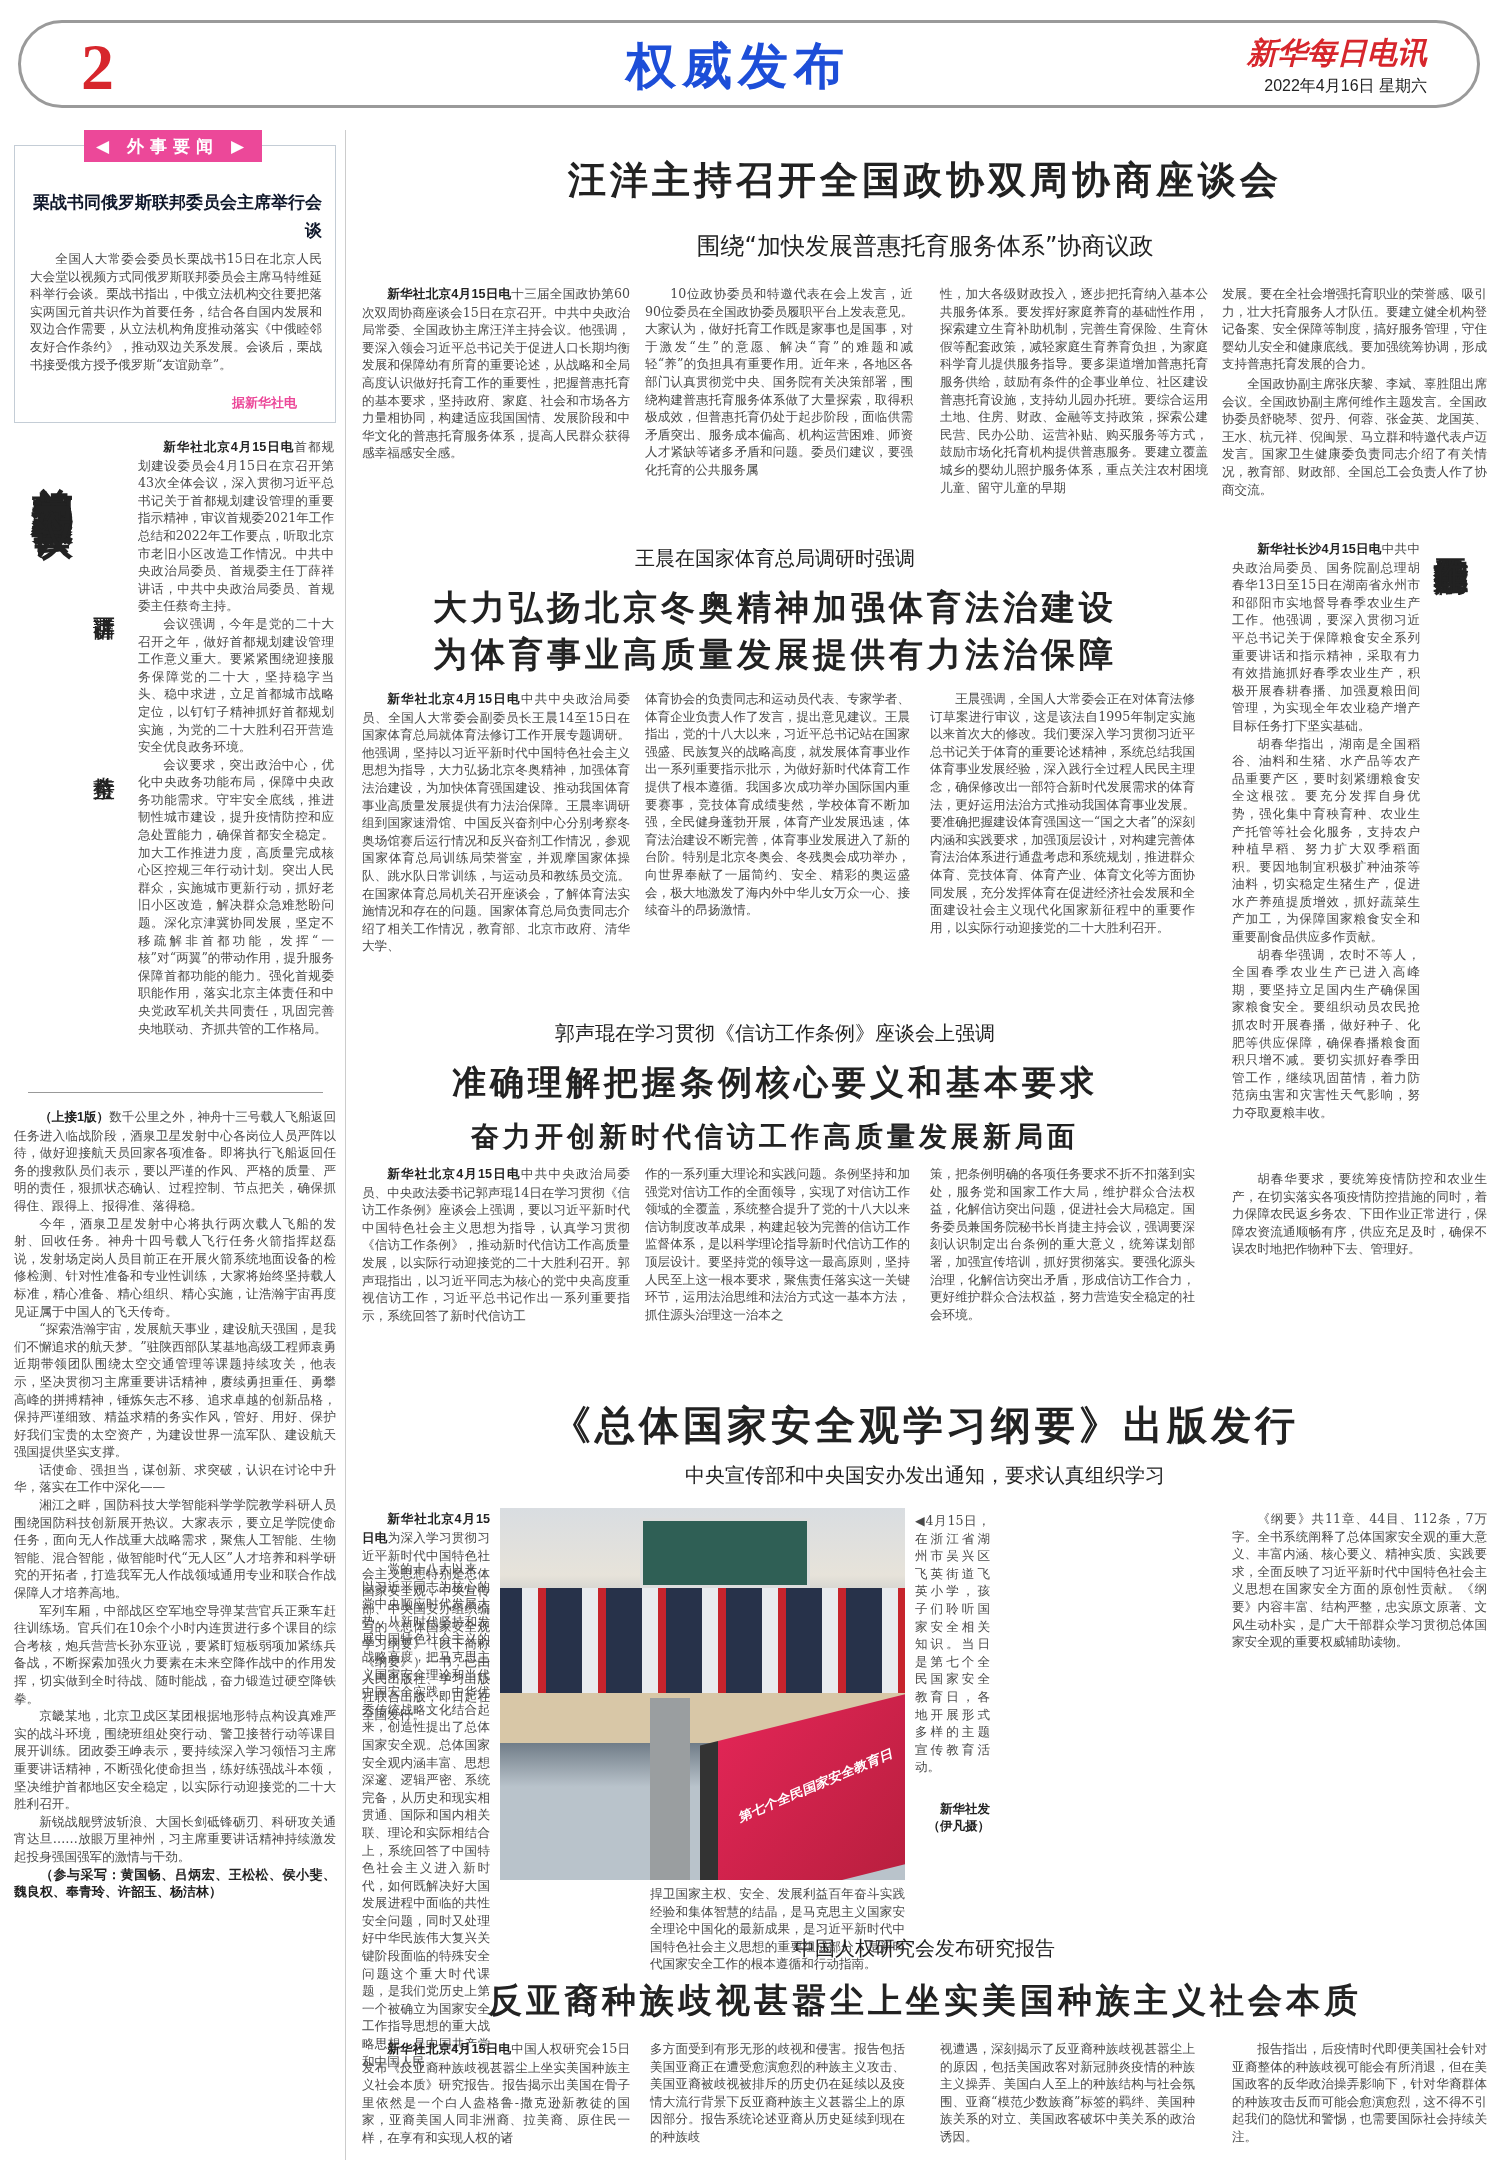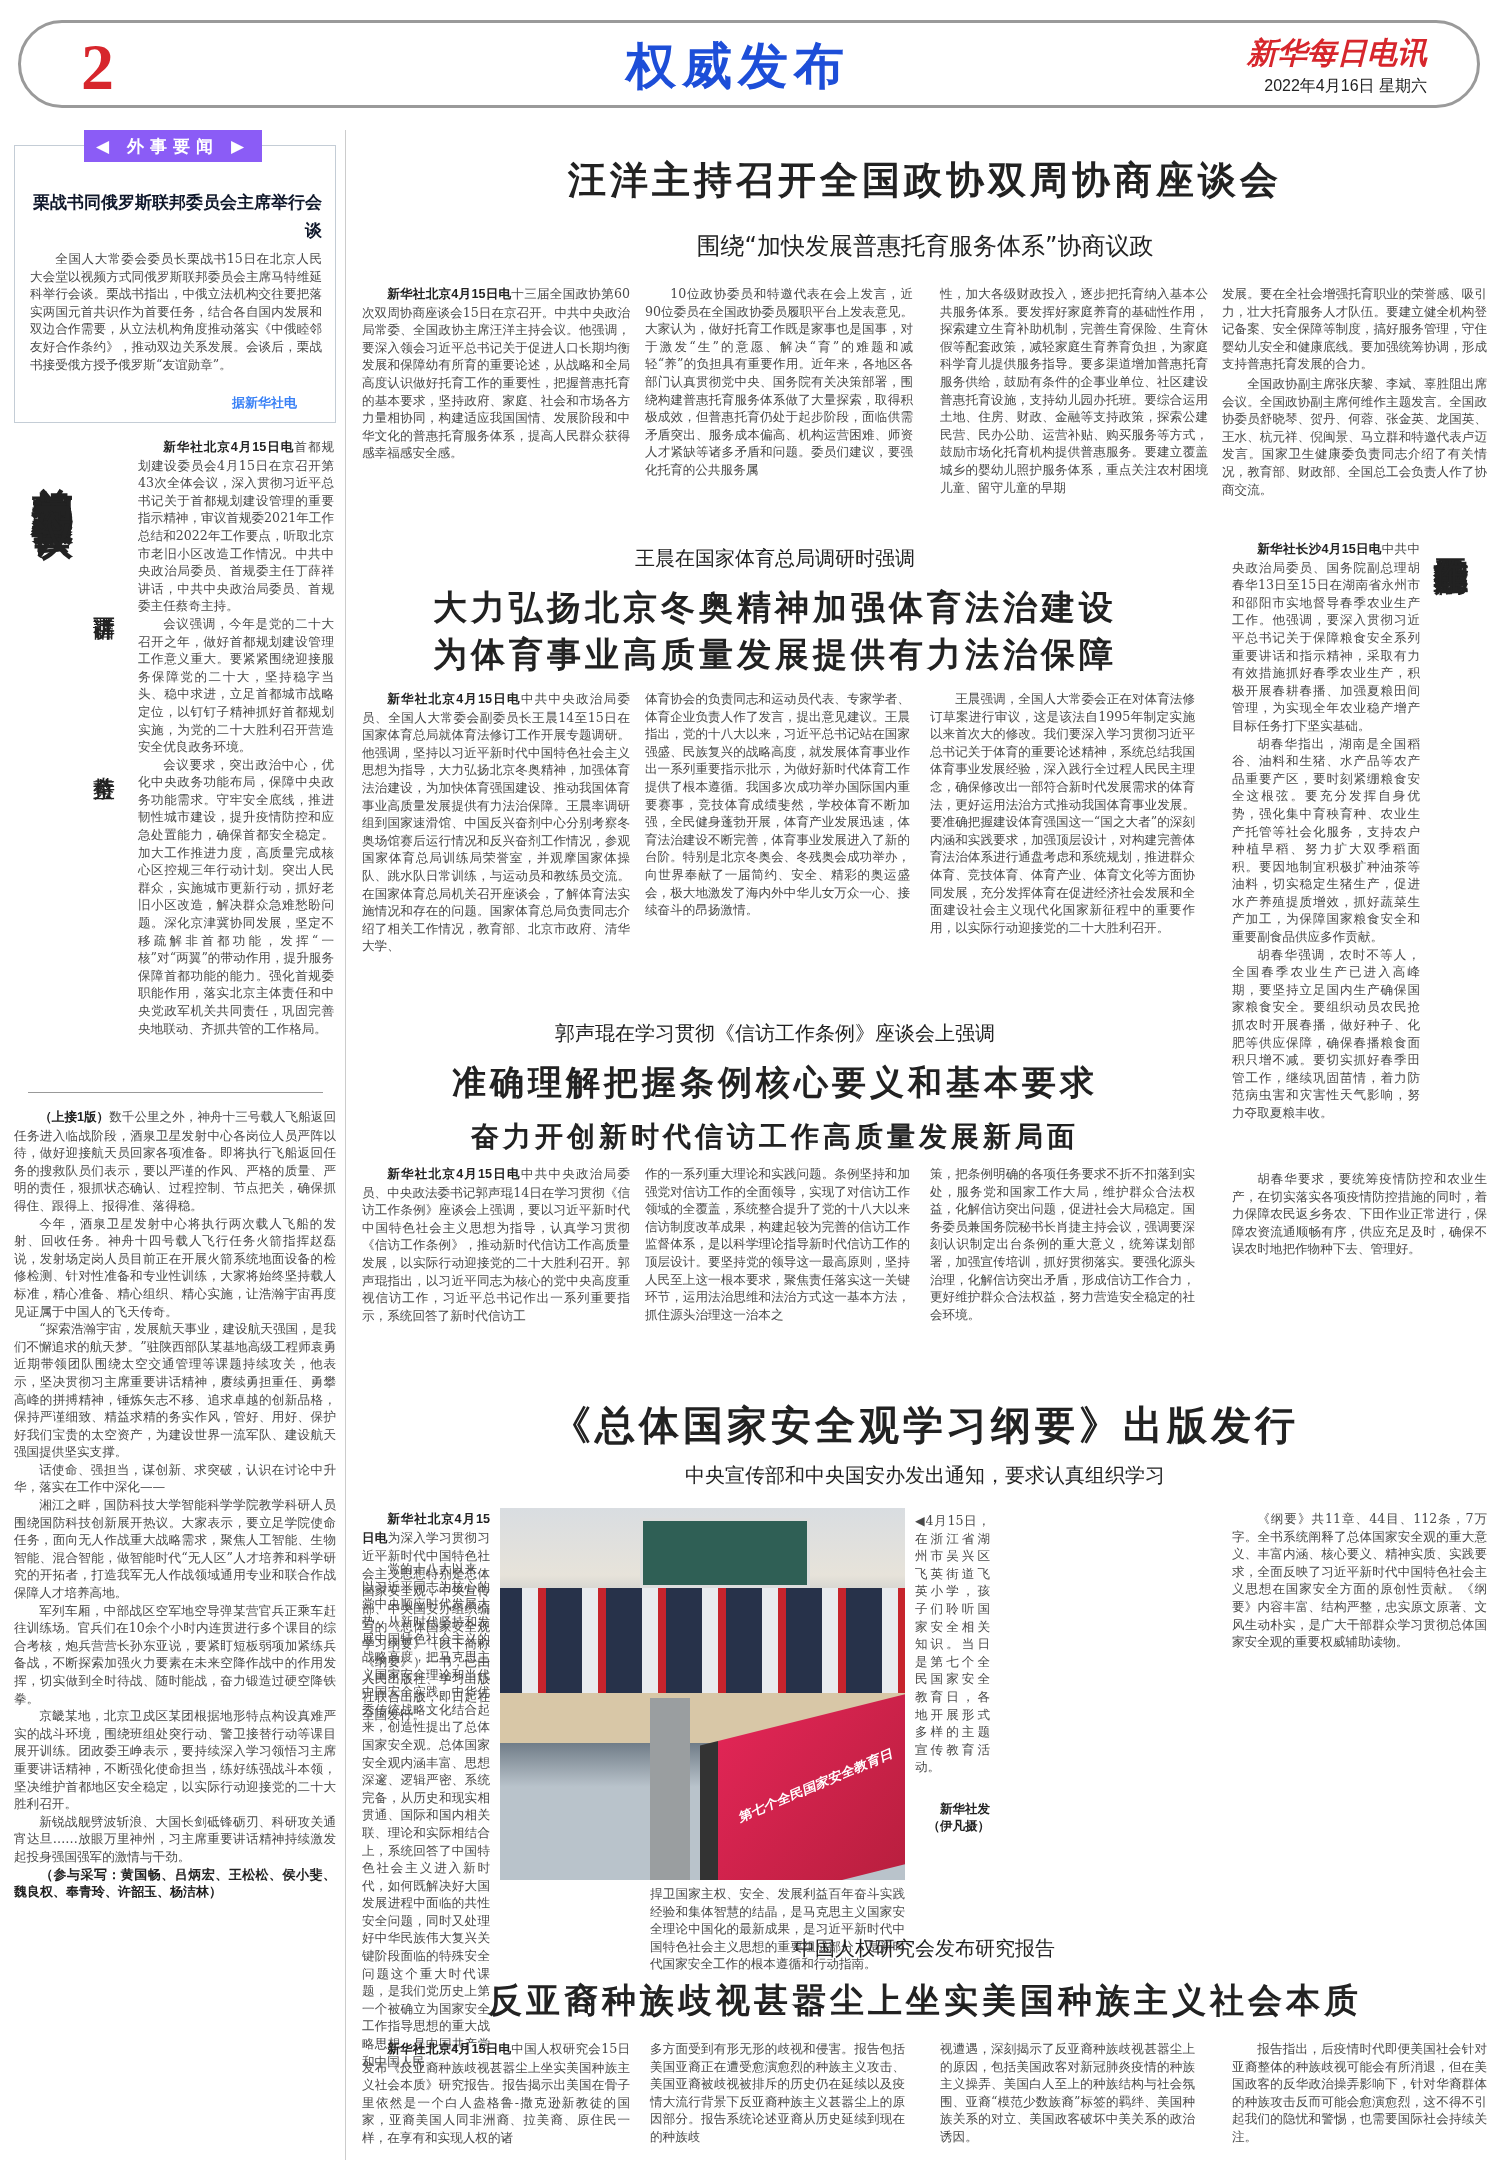--- a/index.html
+++ b/index.html
@@ -11,21 +11,21 @@
 .brand .logo{font-size:30px;font-weight:bold;color:#d7262c;font-style:italic}
 .brand .date{font-family:"Liberation Sans",sans-serif;font-size:16px;color:#222;margin-top:2px}
 .abs{position:absolute}
 .p{font-size:12.6px;line-height:17.6px;color:#4a4a4a;text-align:justify;text-indent:2em}
 .p.noind{text-indent:0}
 .p b,.lead{font-family:"Liberation Sans","DejaVu Sans",sans-serif;font-weight:bold;color:#222}
 .col{position:absolute}
 .h-main{font-weight:bold;color:#222;text-align:center;letter-spacing:4px}
 .h-sub{font-family:"DejaVu Sans",sans-serif;color:#222;text-align:center}
 .boxwrap{position:absolute;left:14px;top:145px;width:322px;height:278px;border:1.5px solid #c4cdd6}
-.tag{position:absolute;left:84px;top:130px;width:178px;height:32px;background:#8b5cf6;color:#fff;font-family:"DejaVu Sans",sans-serif;font-size:17px;font-weight:bold;text-align:center;line-height:32px;letter-spacing:6px}
+.tag{position:absolute;left:84px;top:130px;width:178px;height:32px;background:#ec4899;color:#fff;font-family:"DejaVu Sans",sans-serif;font-size:17px;font-weight:bold;text-align:center;line-height:32px;letter-spacing:6px}
 .vtitle{writing-mode:vertical-rl;font-weight:bold;color:#222}
 .divider{position:absolute;height:1px;background:#999}
 .vline{position:absolute;width:1px;background:#ccc}
 .photo{position:absolute;left:500px;top:1508px;width:405px;height:372px;background:linear-gradient(180deg,#d9dde1 0%,#e7e3da 18%,#8a9aa7 40%,#5d6a76 60%,#b9c3cb 75%);overflow:hidden}
 .photo .board{position:absolute;left:140px;top:10px;width:170px;height:70px;background:#2f5f55;border:3px solid #ddd}
 .photo .kids{position:absolute;left:0;top:80px;width:100%;height:120px;background:repeating-linear-gradient(90deg,#27324a 0 22px,#e9ecef 22px 38px,#c6242c 38px 46px,#27324a 46px 60px)}
 .photo .desks{position:absolute;left:0;top:185px;width:100%;height:50px;background:#d8c7a7}
 .photo .screen{position:absolute;left:200px;top:210px;width:220px;height:170px;background:linear-gradient(135deg,#e02555,#b81f3e);transform:skewY(-14deg);border-left:18px solid #333}
 .photo .screen span{position:absolute;left:20px;top:60px;color:#fff;font-family:"DejaVu Sans",sans-serif;font-size:13px;font-weight:bold;transform:rotate(-10deg)}
 .photo .frame{position:absolute;left:150px;top:190px;width:40px;height:190px;background:#9a9ea0}
@@ -40,21 +40,21 @@
   <div class="brand">
     <div class="logo">新华每日电讯</div>
     <div class="date">2022年4月16日 星期六</div>
   </div>
 </div>
 
 <div class="boxwrap"></div>
 <div class="tag">◀ 外事要闻 ▶</div>
 <div class="abs" style="left:30px;top:188px;width:292px;font-family:'DejaVu Sans',sans-serif;font-weight:bold;font-size:17px;line-height:28px;color:#0f172a;text-align:right">栗战书同俄罗斯联邦委员会主席举行会谈</div>
 <div class="abs p" style="left:30px;top:250px;width:292px">全国人大常委会委员长栗战书15日在北京人民大会堂以视频方式同俄罗斯联邦委员会主席马特维延科举行会谈。栗战书指出，中俄立法机构交往要把落实两国元首共识作为首要任务，结合各自国内发展和双边合作需要，从立法机构角度推动落实《中俄睦邻友好合作条约》，推动双边关系发展。会谈后，栗战书接受俄方授予俄罗斯“友谊勋章”。</div>
-<div class="abs" style="left:232px;top:394px;font-family:'DejaVu Sans',sans-serif;font-weight:bold;font-size:13px;color:#3b82f6">据新华社电</div>
+<div class="abs" style="left:232px;top:394px;font-family:'DejaVu Sans',sans-serif;font-weight:bold;font-size:13px;color:#ec4899">据新华社电</div>
 
 <div class="abs vtitle" style="left:30px;top:455px;font-size:41px;line-height:46px;letter-spacing:2px">首都规划建设委员会召开全体会议</div>
 <div class="abs vtitle" style="left:90px;top:600px;font-family:'DejaVu Sans',sans-serif;font-weight:normal;font-size:22px;line-height:28px">丁薛祥讲话</div>
 <div class="abs vtitle" style="left:90px;top:760px;font-family:'DejaVu Sans',sans-serif;font-weight:normal;font-size:22px;line-height:28px">蔡奇主持</div>
 <div class="abs" style="left:138px;top:438px;width:196px">
   <p class="p"><span class="lead">新华社北京4月15日电</span><span>首都规划建设委员会4月15日在京召开第43次全体会议，深入贯彻习近平总书记关于首都规划建设管理的重要指示精神，审议首规委2021年工作总结和2022年工作要点，听取北京市老旧小区改造工作情况。中共中央政治局委员、首规委主任丁薛祥讲话，中共中央政治局委员、首规委主任蔡奇主持。</span></p>
   <p class="p">会议强调，今年是党的二十大召开之年，做好首都规划建设管理工作意义重大。要紧紧围绕迎接服务保障党的二十大，坚持稳字当头、稳中求进，立足首都城市战略定位，以钉钉子精神抓好首都规划实施，为党的二十大胜利召开营造安全优良政务环境。</p>
   <p class="p">会议要求，突出政治中心，优化中央政务功能布局，保障中央政务功能需求。守牢安全底线，推进韧性城市建设，提升疫情防控和应急处置能力，确保首都安全稳定。加大工作推进力度，高质量完成核心区控规三年行动计划。突出人民群众，实施城市更新行动，抓好老旧小区改造，解决群众急难愁盼问题。深化京津冀协同发展，坚定不移疏解非首都功能，发挥“一核”对“两翼”的带动作用，提升服务保障首都功能的能力。强化首规委职能作用，落实北京主体责任和中央党政军机关共同责任，巩固完善央地联动、齐抓共管的工作格局。</p>
 </div>
 <div class="divider" style="left:28px;top:1092px;width:295px"></div>

